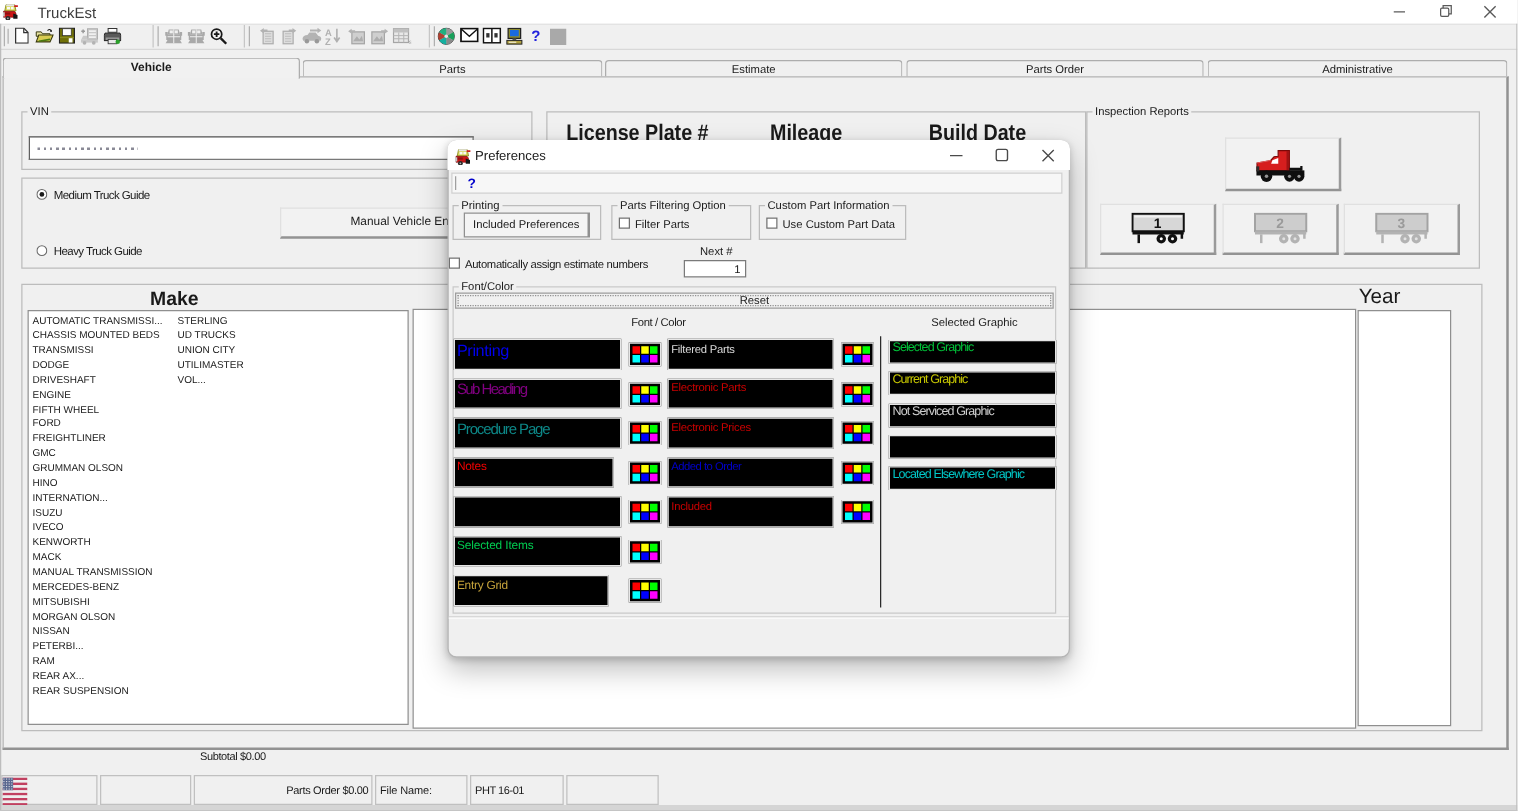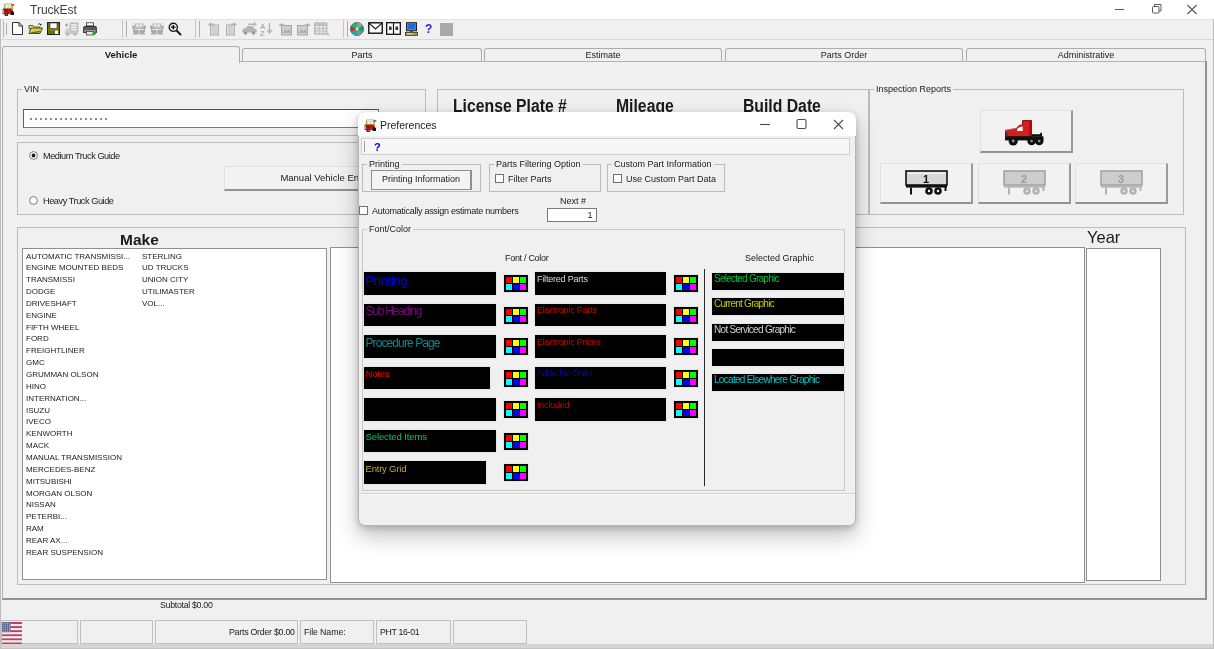--- a/index.html
+++ b/index.html
@@ -283,21 +283,21 @@
 </svg>
 
 <div class="fs" style="left:17px;top:227px;width:1169px;height:358px"></div>
 <div class="txt" style="left:120px;top:231px;font-size:15.5px;font-weight:bold">Make</div>
 <div class="txt" style="left:1087px;top:228px;font-size:16.5px">Year</div>
 <div class="lb" style="left:22px;top:248px;width:305px;height:332px"></div>
 <div class="lb" style="left:330px;top:247px;width:755px;height:336px"></div>
 <div class="lb" style="left:1086px;top:248px;width:74.5px;height:333px"></div>
 <div id="makelist" class="abs" style="left:26px;top:251.5px;width:300px">
     <div style="position:absolute;left:0;top:0px;font-size:8px;color:#1a1a1a;white-space:nowrap">AUTOMATIC TRANSMISSI...</div>
-    <div style="position:absolute;left:0;top:11.85px;font-size:8px;color:#1a1a1a;white-space:nowrap">ENGINE MOUNTED BEDS</div>
+    <div style="position:absolute;left:0;top:11.85px;font-size:8px;color:#1a1a1a;white-space:nowrap">CHASSIS MOUNTED BEDS</div>
     <div style="position:absolute;left:0;top:23.7px;font-size:8px;color:#1a1a1a;white-space:nowrap">TRANSMISSI</div>
     <div style="position:absolute;left:0;top:35.55px;font-size:8px;color:#1a1a1a;white-space:nowrap">DODGE</div>
     <div style="position:absolute;left:0;top:47.4px;font-size:8px;color:#1a1a1a;white-space:nowrap">DRIVESHAFT</div>
     <div style="position:absolute;left:0;top:59.25px;font-size:8px;color:#1a1a1a;white-space:nowrap">ENGINE</div>
     <div style="position:absolute;left:0;top:71.1px;font-size:8px;color:#1a1a1a;white-space:nowrap">FIFTH WHEEL</div>
     <div style="position:absolute;left:0;top:82.95px;font-size:8px;color:#1a1a1a;white-space:nowrap">FORD</div>
     <div style="position:absolute;left:0;top:94.8px;font-size:8px;color:#1a1a1a;white-space:nowrap">FREIGHTLINER</div>
     <div style="position:absolute;left:0;top:106.64999999999999px;font-size:8px;color:#1a1a1a;white-space:nowrap">GMC</div>
     <div style="position:absolute;left:0;top:118.5px;font-size:8px;color:#1a1a1a;white-space:nowrap">GRUMMAN OLSON</div>
     <div style="position:absolute;left:0;top:130.35px;font-size:8px;color:#1a1a1a;white-space:nowrap">HINO</div>
@@ -395,40 +395,43 @@
     <path d="M80 8 L89 17 M89 8 L80 17" stroke="#4a4a4a" stroke-width="1.1"></path>
   </svg>
 
   <div class="abs" style="left:3px;top:26px;width:489px;height:17px;border:1px solid #cfcfcf;background:#f7f7f7"></div>
   <div class="abs" style="left:6px;top:29px;width:1px;height:11px;background:#9f9f9f"></div>
   <div class="txt" style="left:16px;top:29px;font-size:11px;font-weight:bold;color:#0000cc">?</div>
 
   <div class="fs" style="left:4px;top:52px;width:119px;height:28px">
       <span class="lg">Printing</span>
     </div>
-  <div class="abs" style="left:13px;top:57.5px;width:101px;height:20px;background:#f4f4f4;border:1px solid #909090;border-right-width:2px;text-align:center;font-size:9px;line-height:17px;color:#1a1a1a">Printing Information</div>
+  <div class="abs" style="left:13px;top:57.5px;width:101px;height:20px;background:#f4f4f4;border:1px solid #909090;border-right-width:2px;text-align:center;font-size:9px;line-height:17px;color:#1a1a1a">Included Preferences</div>
   <div class="fs" style="left:131px;top:52px;width:112px;height:28px">
       <span class="lg">Parts Filtering Option</span>
     </div>
   <div class="cb" style="left:136.5px;top:61.5px"></div>
   <div class="txt" style="left:150px;top:62px;font-size:9px">Filter Parts</div>
   <div class="fs" style="left:249px;top:52px;width:118px;height:28px">
       <span class="lg">Custom Part Information</span>
     </div>
   <div class="cb" style="left:254.5px;top:61.5px"></div>
   <div class="txt" style="left:268px;top:62px;font-size:9px">Use Custom Part Data</div>
 
   <div class="cb" style="left:1px;top:93.5px"></div>
   <div class="txt" style="left:14px;top:94px;font-size:9px;letter-spacing:-0.26px">Automatically assign estimate numbers</div>
   <div class="txt" style="left:202px;top:84px;font-size:9px">Next #</div>
   <div class="abs" style="left:188.5px;top:95.5px;width:50px;height:14px;background:#fff;border:1px solid #7a7a7a;text-align:right;font-size:9px;line-height:12px;padding-right:3px;color:#1a1a1a">1</div>
 
   <div class="fs" style="left:4px;top:117px;width:483px;height:262px;border-color:#c9c9c9">
       <span class="lg">Font/Color</span>
     </div>
+  <div class="abs" style="left:6px;top:121.5px;width:479px;height:13px;background:#f0f0f0;border:1px solid #9c9c9c;text-align:center;font-size:9px;line-height:10px;color:#1a1a1a"><span style="position:relative;z-index:2">Reset</span>
+    <div class="abs" style="left:1px;top:1px;right:1px;bottom:1px;border:1px dotted #909090"></div>
+  </div>
   <div class="txt" style="left:147px;top:141px;font-size:9px;letter-spacing:-0.3px">Font / Color</div>
   <div class="txt" style="left:387px;top:141px;font-size:9px">Selected Graphic</div>
   <div id="grid">
       <div class="blk" style="left:4.5px;top:159px;width:134px;height:24.5px">
         <span style="color:#0000ee;font-size:13px;letter-spacing:-0.3px;top:0.5px">Printing</span>
       </div>
       <div class="pal" style="left:145.3px;top:162px;width:25.5px;height:19px">
         <div style="background:#ff0000"></div>
         <div style="background:#ffff00"></div>
         <div style="background:#00ff00"></div>

